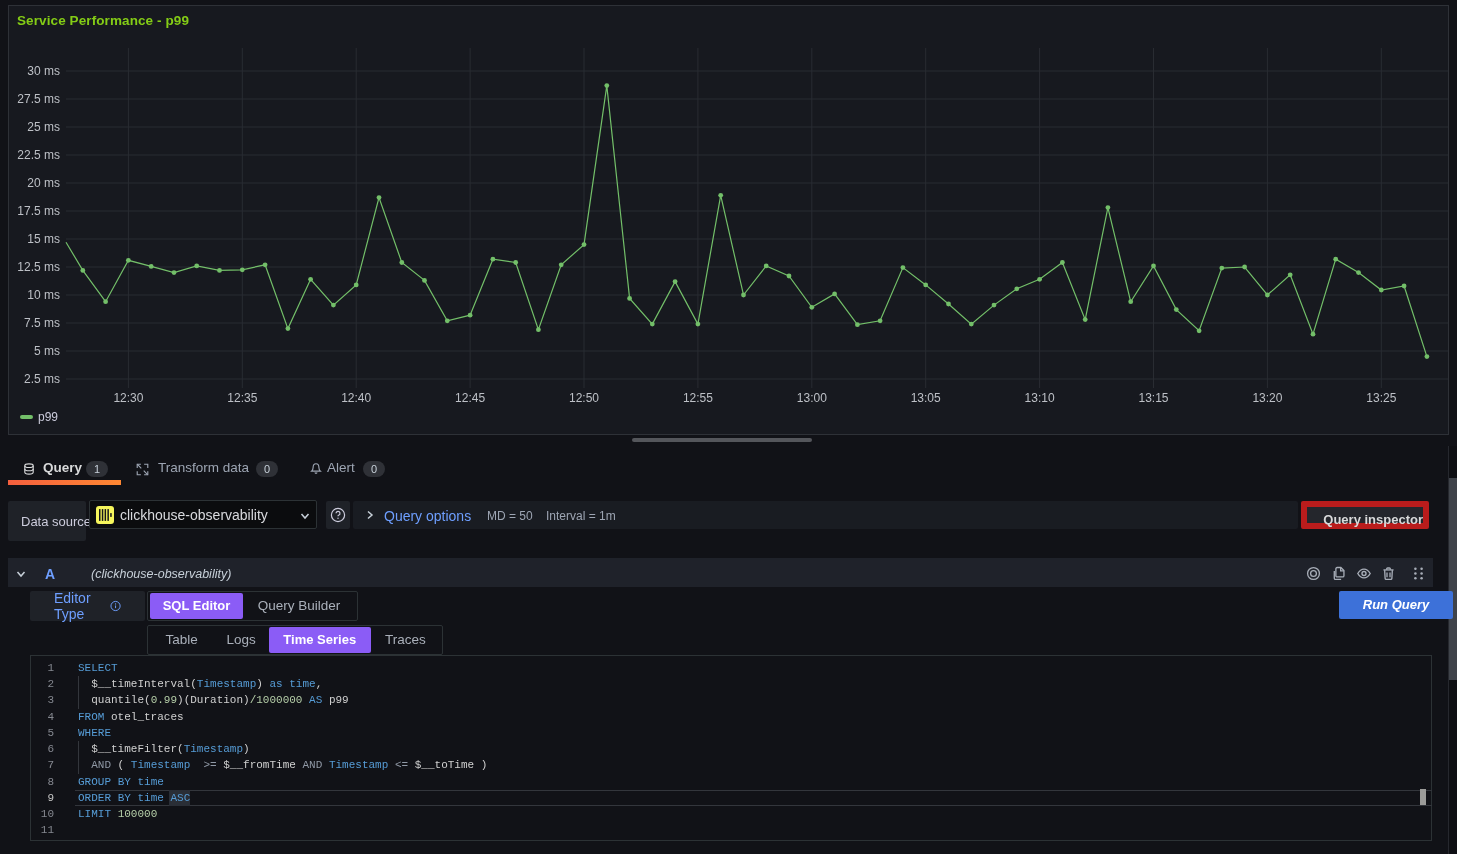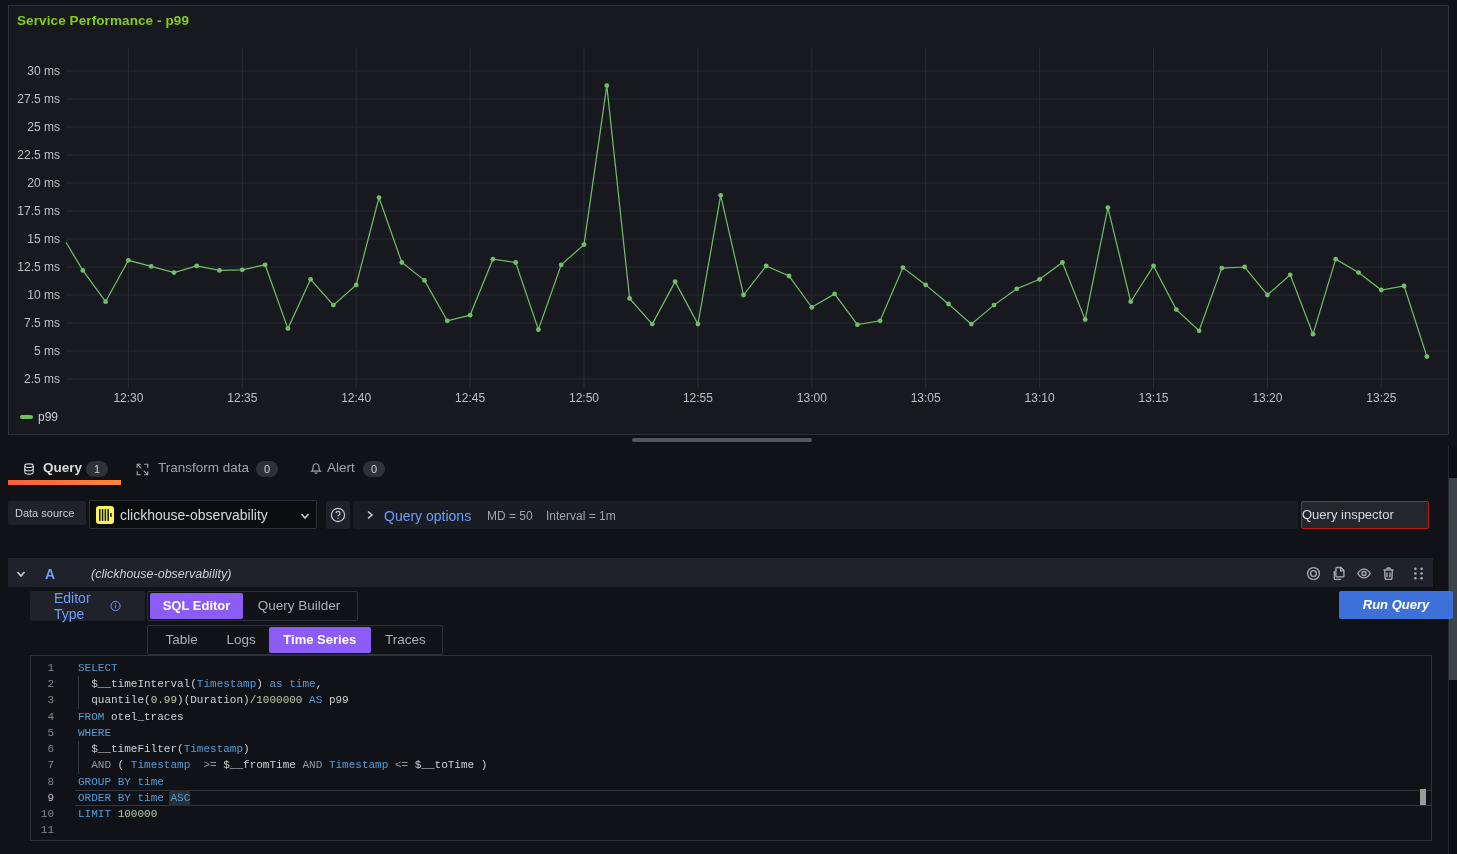--- a/index.html
+++ b/index.html
@@ -15,29 +15,29 @@
 #vtrack { left:1448px; top:446px; width:9px; height:408px; background:#0e0f13; border-left:1px solid #26282e; }
 #vthumb { left:1449px; top:478px; width:8px; height:202px; background:#3f434a; }
 
 .tabtxt { font-size:13.5px; }
 #tabq { color:#d8d9da; font-weight:700; }
 .tabdim { color:#9da5b3; }
 .badge { height:16px; padding:0 8px; border-radius:8px; background:#2f3137; color:#c7d0d9; font-size:11px; line-height:16px; text-align:center; }
 #underline { left:8px; top:480px; width:113px; height:5px; background:linear-gradient(90deg,#f55f3e,#ff8833); }
 
 .inlabel { background:#1f2228; color:#ccccdc; font-size:14px; font-weight:500; display:flex; align-items:center; border-radius:2px; }
-#dslabel { left:8px; top:501px; width:78px; height:24px; padding-left:7px; white-space:nowrap; font-size:11px; }
+#dslabel { left:8px; top:501px; width:78px; height:40px; padding-left:13px; white-space:nowrap; font-size:13px; }
 #dssel { left:89px; top:500px; width:228px; height:29px; background:#0b0c0e; border:1px solid #2c3235; border-radius:2px; }
 #dstext { left:120px; top:507px; font-size:14px; color:#d9dade; }
 #qbtn { left:326px; top:501px; width:24px; height:28px; background:#1f2228; border-radius:2px; }
 #optbox { left:353px; top:501px; width:945px; height:28px; background:#191c22; border-radius:2px; }
 #optlink { left:384px; top:508px; font-size:14px; font-weight:500; color:#6e9fff; }
 #optmd { left:487px; top:509px; font-size:12px; color:#9da5b3; }
 #optint { left:546px; top:509px; font-size:12px; color:#9da5b3; }
-#qinsp { left:1301px; top:501px; width:128px; height:28px; background:#24262c; border:1px solid #b91c1c; border-radius:2px; color:#d8d9da; font-size:13px; font-weight:400; text-align:left; line-height:26px; }
+#qinsp { left:1301px; top:501px; width:128px; height:28px; background:#24262c; border:6px solid #b91c1c; border-radius:2px; color:#d8d9da; font-size:13px; font-weight:700; text-align:right; line-height:26px; }
 
 #qhead { left:8px; top:558px; width:1425px; height:29px; background:#1f222a; }
 #qA { left:45px; top:566px; font-size:14px; font-weight:700; color:#6e9fff; }
 #qds { left:91px; top:567px; font-size:12.5px; font-style:italic; color:#c7d0d9; }
 .flabel { background:#1f2228; border-radius:2px; display:flex; align-items:center; justify-content:space-between; padding:0 24px; color:#6e9fff; font-size:14px; font-weight:500; }
 #lbl1 { left:30px; top:591px; width:115px; height:30px; }
 #lbl2 { left:30px; top:625px; width:115px; height:28px;margin-top:48px; }
 .rgroup { border:1px solid #2c3235; border-radius:2px; background:#111217; display:flex; align-items:center; }
 #rg1 { left:147px; top:591px; width:211px; height:30px; }
 #rg2 { left:147px; top:625px; width:296px; height:30px; }

